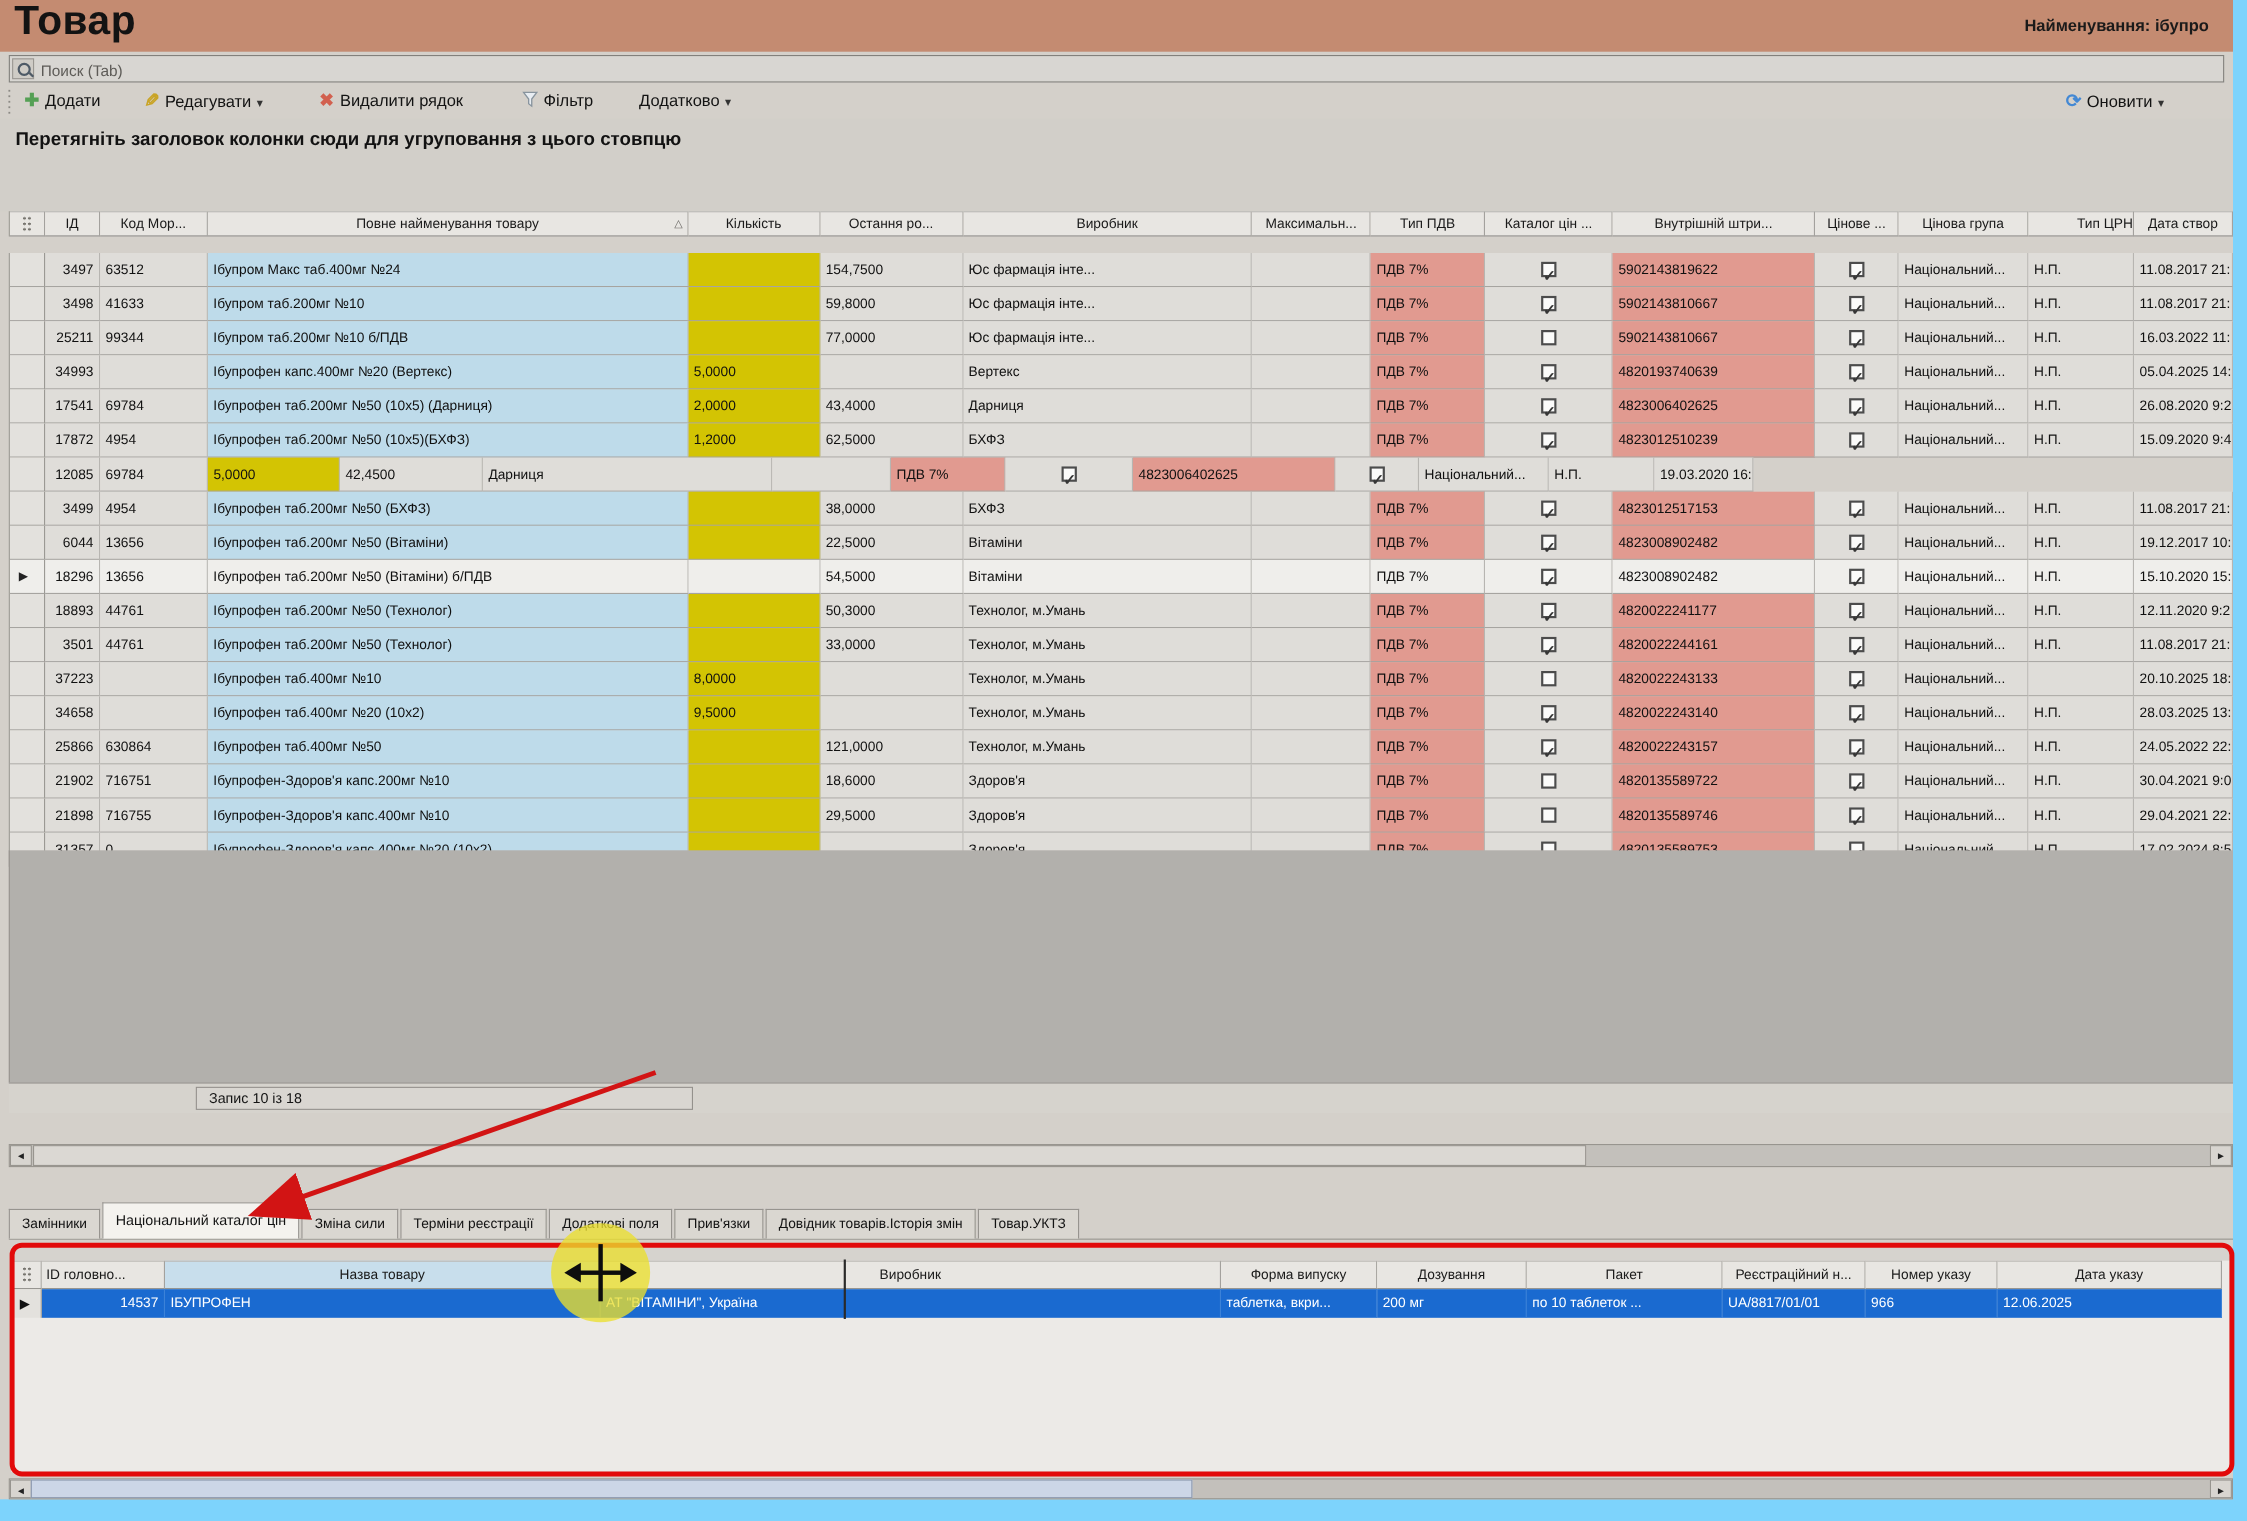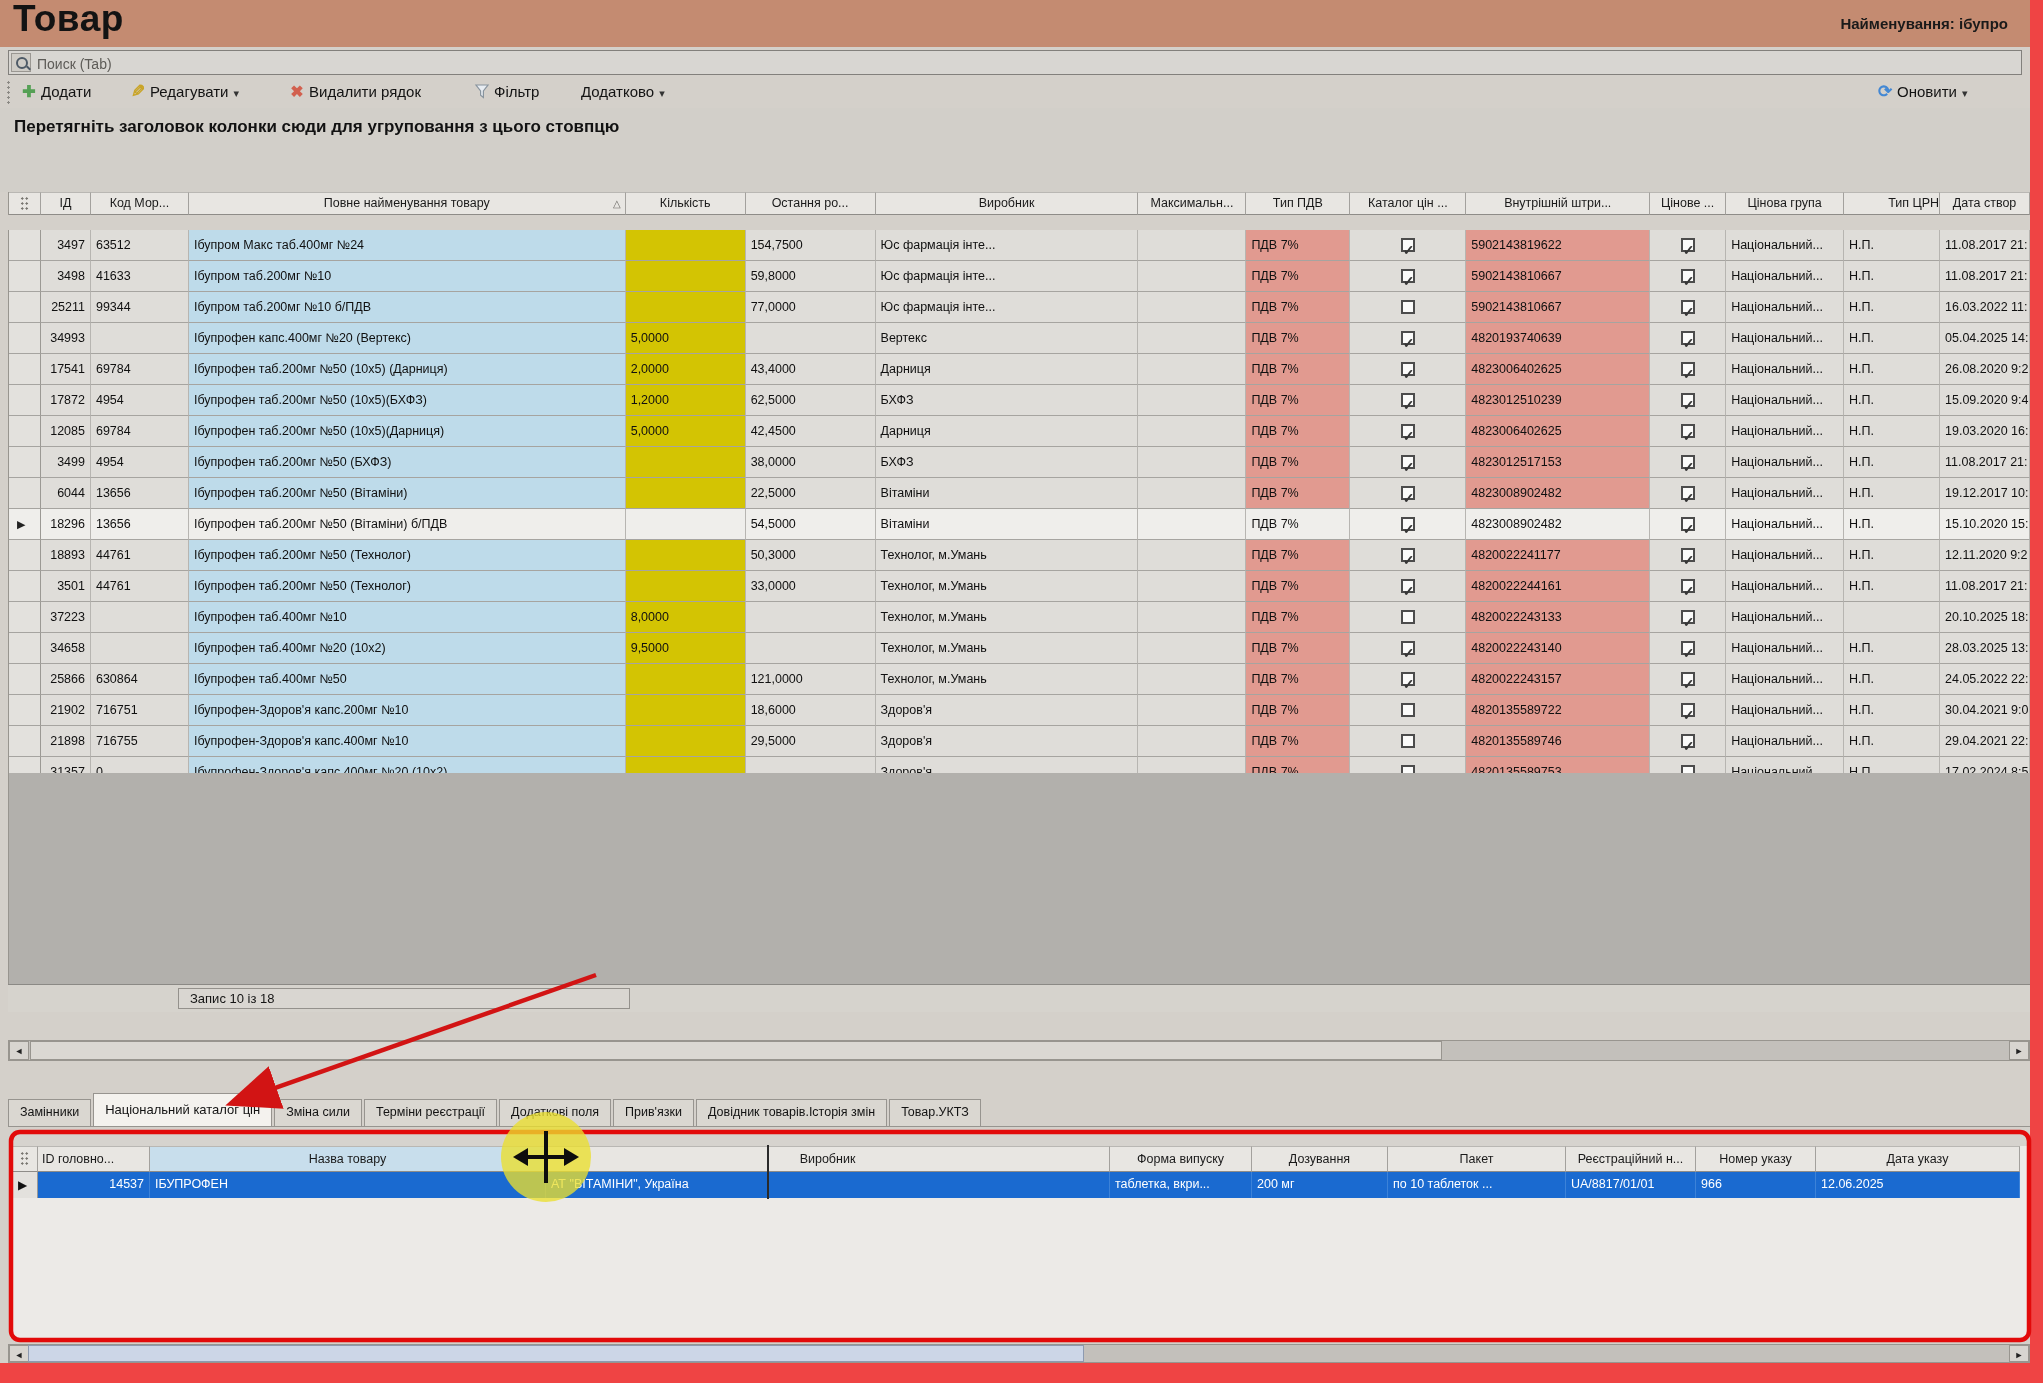--- a/index.html
+++ b/index.html
@@ -1,16 +1,16 @@
 <!DOCTYPE html>
 <html><head>
 <meta charset="utf-8">
 <style>
   html,body{margin:0;padding:0;background:#000;}
-  #stage{position:relative;width:2043px;height:1383px;background:#ef4444;overflow:hidden;
+  #stage{position:relative;width:2043px;height:1383px;background:#7dd3fc;overflow:hidden;
          font-family:"Liberation Sans",sans-serif;color:#141414;}
   #win{position:absolute;left:0;top:0;width:2030px;height:1363px;background:#d4d0ca;}
 
   
   .titlebar{position:absolute;left:0;top:0;width:2030px;height:47px;background:#c48b71;}
   .title{position:absolute;left:13px;top:-2px;font-size:37px;font-weight:bold;color:#131313;letter-spacing:.5px;}
   .subtitle{position:absolute;right:22px;top:15px;font-size:15px;font-weight:bold;color:#1a1a1a;}
 
   
   .searchbar{position:absolute;left:8px;top:50px;width:2014px;height:25px;background:#d8d6d2;
@@ -286,21 +286,20 @@
             <div class="cb on"></div>
           </div>
           <div class="cell" style="width: 118px;">Національний...</div>
           <div class="cell" style="width: 96px;">Н.П.</div>
           <div class="cell" style="width: 90px;">15.09.2020 9:4</div>
         </div>
         <div class="grow">
           <div class="cell gut" style="width: 32px;"></div>
           <div class="cell al-r" style="width: 50px;">12085</div>
           <div class="cell" style="width: 98px;">69784</div>
-          <div class="cell c-name" style="width: 437px;">Ібупрофен таб.200мг №50 (10х5)(Дарниця)</div>
           <div class="cell c-qty" style="width: 120px;">5,0000</div>
           <div class="cell" style="width: 130px;">42,4500</div>
           <div class="cell" style="width: 263px;">Дарниця</div>
           <div class="cell" style="width: 108px;"></div>
           <div class="cell c-vat" style="width: 104px;">ПДВ 7%</div>
           <div class="cell" style="width: 116px;">
             <div class="cb on"></div>
           </div>
           <div class="cell c-vat" style="width: 184px;">4823006402625</div>
           <div class="cell" style="width: 76px;">

